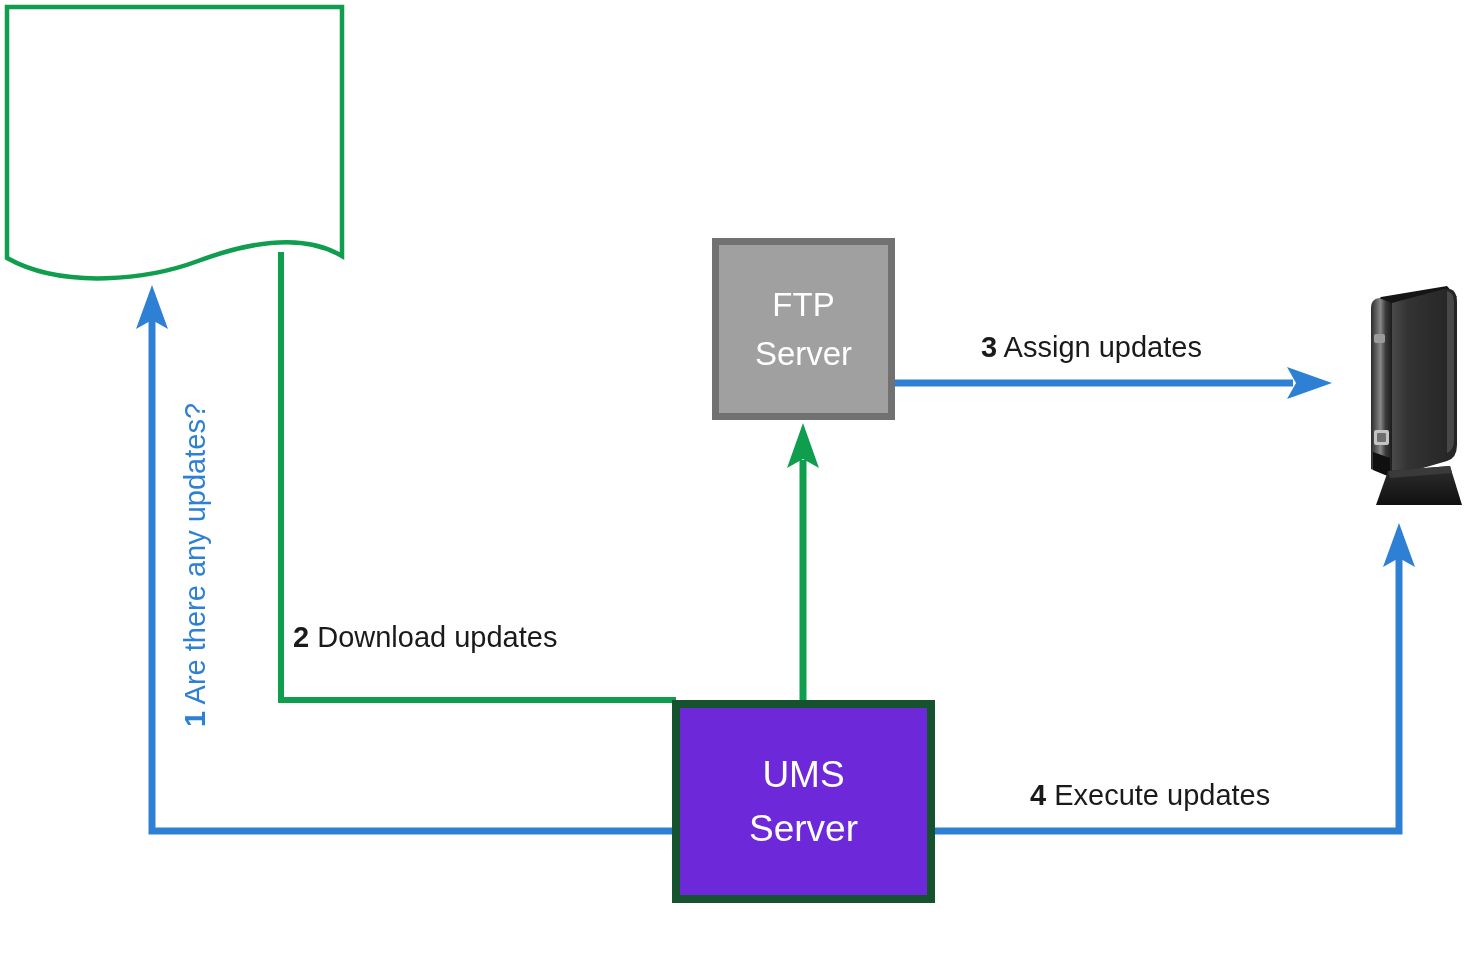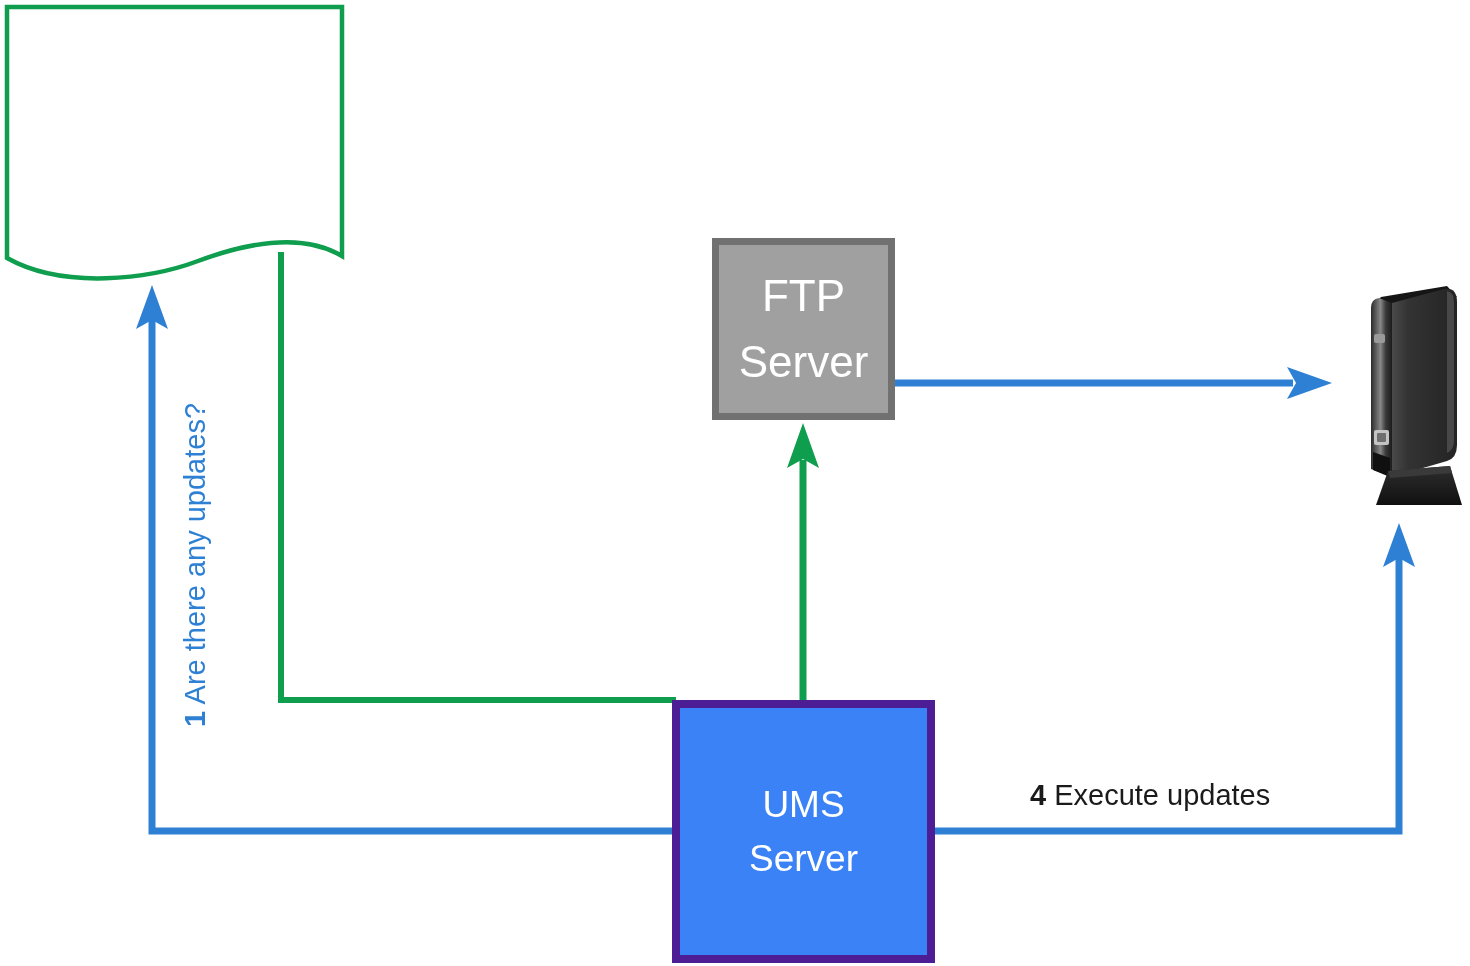--- a/index.html
+++ b/index.html
@@ -10,25 +10,25 @@
   svg.layer { position:absolute; left:0; top:0; width:1470px; height:966px; }
 
   .box {
     position:absolute; box-sizing:border-box;
     display:flex; align-items:center; justify-content:center;
     text-align:center; color:#ffffff; white-space:pre-line;
   }
   .ftp-box {
     left:712px; top:238px; width:183px; height:182px;
     background:#a0a0a0; border:7px solid #717171;
-    font-size:44px; line-height:1.5;
+    font-size:33px; line-height:1.5;
   }
   .ums-box {
-    left:672px; top:700px; width:263px; height:263px;
-    background:#3b82f6; border:8px solid #4c1d95;
+    left:672px; top:700px; width:263px; height:203px;
+    background:#6d28d9; border:8px solid #14532d;
     font-size:37px; line-height:1.45;
   }
   .doc-label {
     position:absolute; left:72px; top:106px; width:200px;
     text-align:center; color:#0fa04e; font-size:30px; line-height:1.35;
   }
   .step-label {
     position:absolute; color:#1a1a1a; font-size:29px; white-space:nowrap;
   }
   .step-label .num { font-weight:bold; }
@@ -100,19 +100,25 @@
 
   <div class="box ums-box">
     <span>UMS
 Server</span>
   </div>
 
   <div class="step-label step-1">
     <span class="num">1</span><span> Are there any updates?</span>
   </div>
 
+  <div class="step-label step-2">
+    <span class="num">2</span><span> Download updates</span>
+  </div>
 
+  <div class="step-label step-3">
+    <span class="num">3</span><span> Assign updates</span>
+  </div>
 
   <div class="step-label step-4">
     <span class="num">4</span><span> Execute updates</span>
   </div>
 
 </div>
 
 </body></html>

